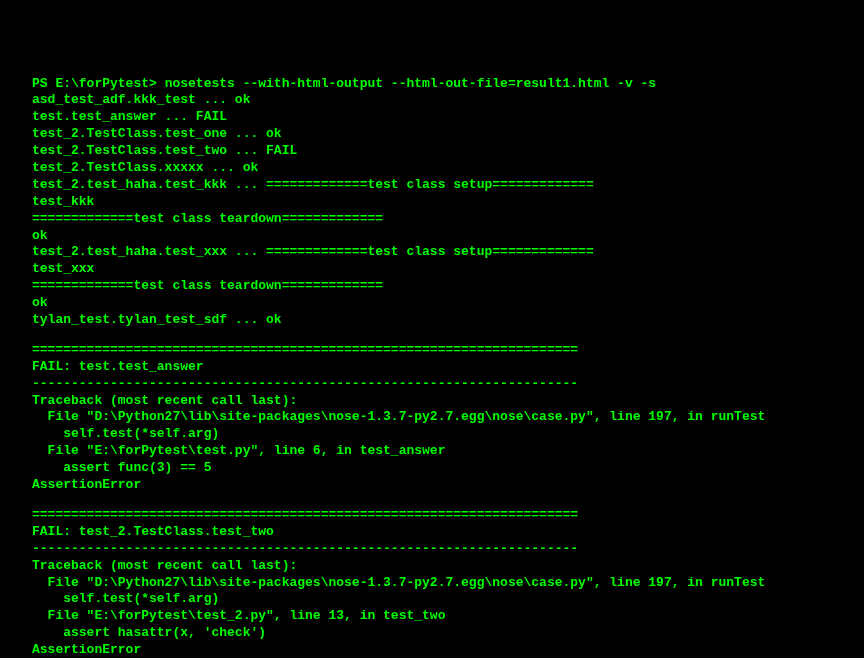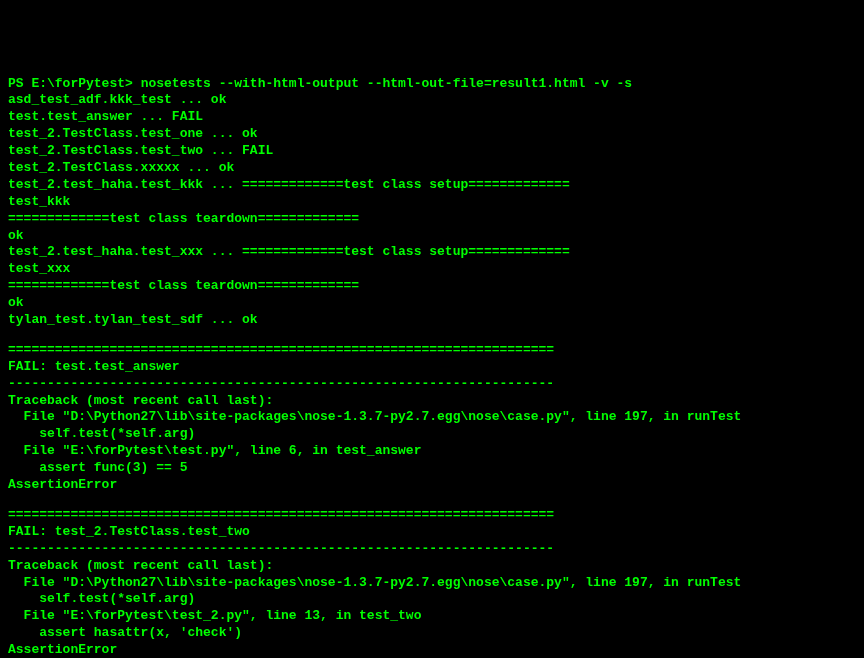--- a/index.html
+++ b/index.html
@@ -15,20 +15,21 @@
       font-weight: bold;
       padding: 8px;
       line-height: 1.3;
       width: 864px;
       height: 658px;
       overflow: hidden;
       white-space: pre;
     }
     .terminal-line {
       display: block;
+      margin-left: 24px;
     }
     .blank {
       height: 13px;
     }
   </style>
 </head>
 <body>
 
 
 

